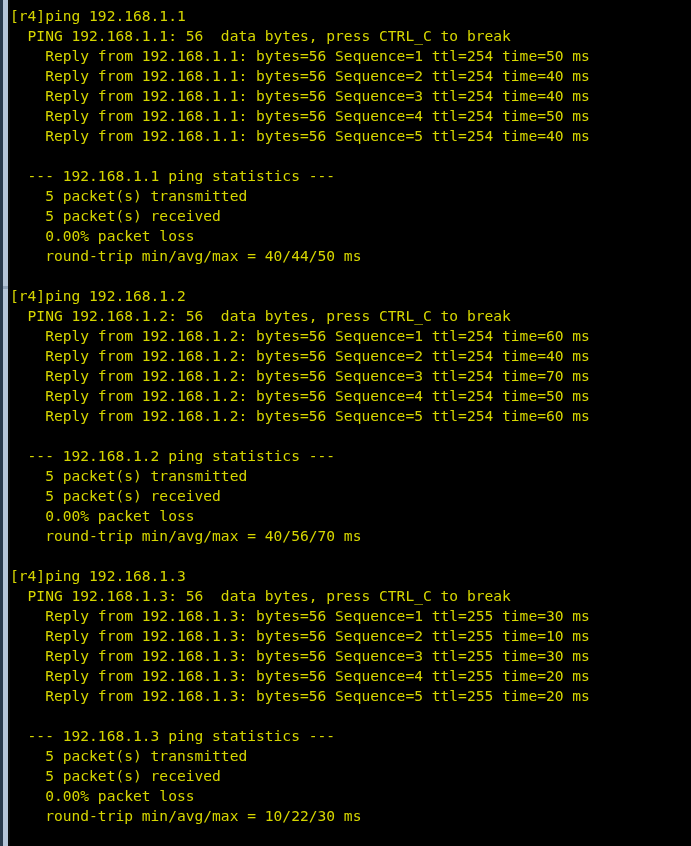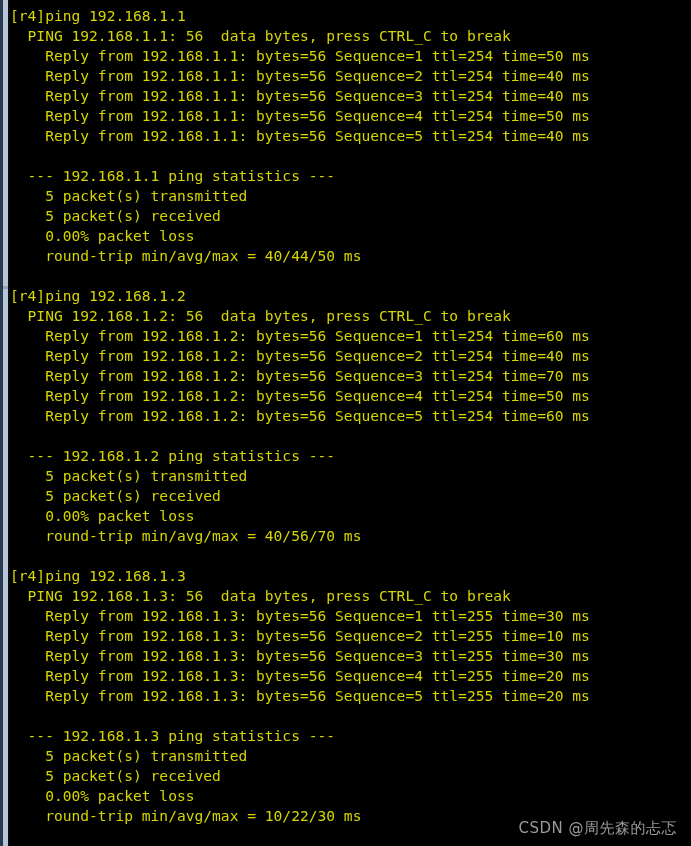--- a/index.html
+++ b/index.html
@@ -97,15 +97,14 @@
 
 <div id="terminal-window">
 
   <div id="window-edge"></div>
   <div id="scrollbar-track"></div>
   <div id="scrollbar-thumb-gap"></div>
   <div id="screen-divider"></div>
 
   <div id="console-output"><div class="term-line">[r4]ping 192.168.1.1</div><div class="term-line">  PING 192.168.1.1: 56  data bytes, press CTRL_C to break</div><div class="term-line">    Reply from 192.168.1.1: bytes=56 Sequence=1 ttl=254 time=50 ms</div><div class="term-line">    Reply from 192.168.1.1: bytes=56 Sequence=2 ttl=254 time=40 ms</div><div class="term-line">    Reply from 192.168.1.1: bytes=56 Sequence=3 ttl=254 time=40 ms</div><div class="term-line">    Reply from 192.168.1.1: bytes=56 Sequence=4 ttl=254 time=50 ms</div><div class="term-line">    Reply from 192.168.1.1: bytes=56 Sequence=5 ttl=254 time=40 ms</div><div class="term-line blank">&nbsp;</div><div class="term-line">  --- 192.168.1.1 ping statistics ---</div><div class="term-line">    5 packet(s) transmitted</div><div class="term-line">    5 packet(s) received</div><div class="term-line">    0.00% packet loss</div><div class="term-line">    round-trip min/avg/max = 40/44/50 ms</div><div class="term-line blank">&nbsp;</div><div class="term-line">[r4]ping 192.168.1.2</div><div class="term-line">  PING 192.168.1.2: 56  data bytes, press CTRL_C to break</div><div class="term-line">    Reply from 192.168.1.2: bytes=56 Sequence=1 ttl=254 time=60 ms</div><div class="term-line">    Reply from 192.168.1.2: bytes=56 Sequence=2 ttl=254 time=40 ms</div><div class="term-line">    Reply from 192.168.1.2: bytes=56 Sequence=3 ttl=254 time=70 ms</div><div class="term-line">    Reply from 192.168.1.2: bytes=56 Sequence=4 ttl=254 time=50 ms</div><div class="term-line">    Reply from 192.168.1.2: bytes=56 Sequence=5 ttl=254 time=60 ms</div><div class="term-line blank">&nbsp;</div><div class="term-line">  --- 192.168.1.2 ping statistics ---</div><div class="term-line">    5 packet(s) transmitted</div><div class="term-line">    5 packet(s) received</div><div class="term-line">    0.00% packet loss</div><div class="term-line">    round-trip min/avg/max = 40/56/70 ms</div><div class="term-line blank">&nbsp;</div><div class="term-line">[r4]ping 192.168.1.3</div><div class="term-line">  PING 192.168.1.3: 56  data bytes, press CTRL_C to break</div><div class="term-line">    Reply from 192.168.1.3: bytes=56 Sequence=1 ttl=255 time=30 ms</div><div class="term-line">    Reply from 192.168.1.3: bytes=56 Sequence=2 ttl=255 time=10 ms</div><div class="term-line">    Reply from 192.168.1.3: bytes=56 Sequence=3 ttl=255 time=30 ms</div><div class="term-line">    Reply from 192.168.1.3: bytes=56 Sequence=4 ttl=255 time=20 ms</div><div class="term-line">    Reply from 192.168.1.3: bytes=56 Sequence=5 ttl=255 time=20 ms</div><div class="term-line blank">&nbsp;</div><div class="term-line">  --- 192.168.1.3 ping statistics ---</div><div class="term-line">    5 packet(s) transmitted</div><div class="term-line">    5 packet(s) received</div><div class="term-line">    0.00% packet loss</div><div class="term-line">    round-trip min/avg/max = 10/22/30 ms</div></div>
 
-  <div id="watermark">CSDN @周先森的忐忑</div>
 
 </div>
 
 </body></html>

